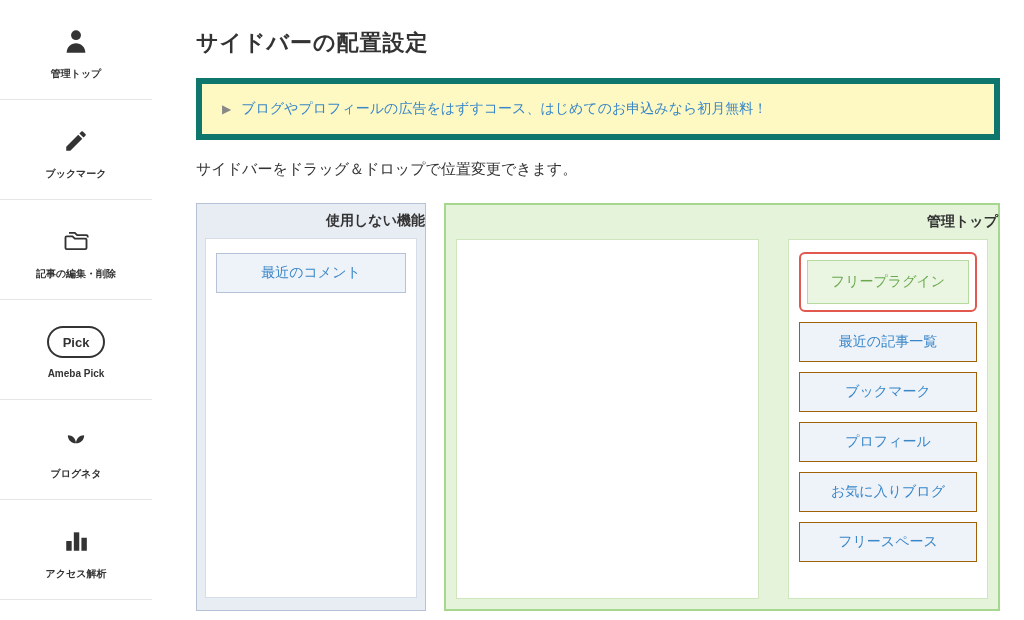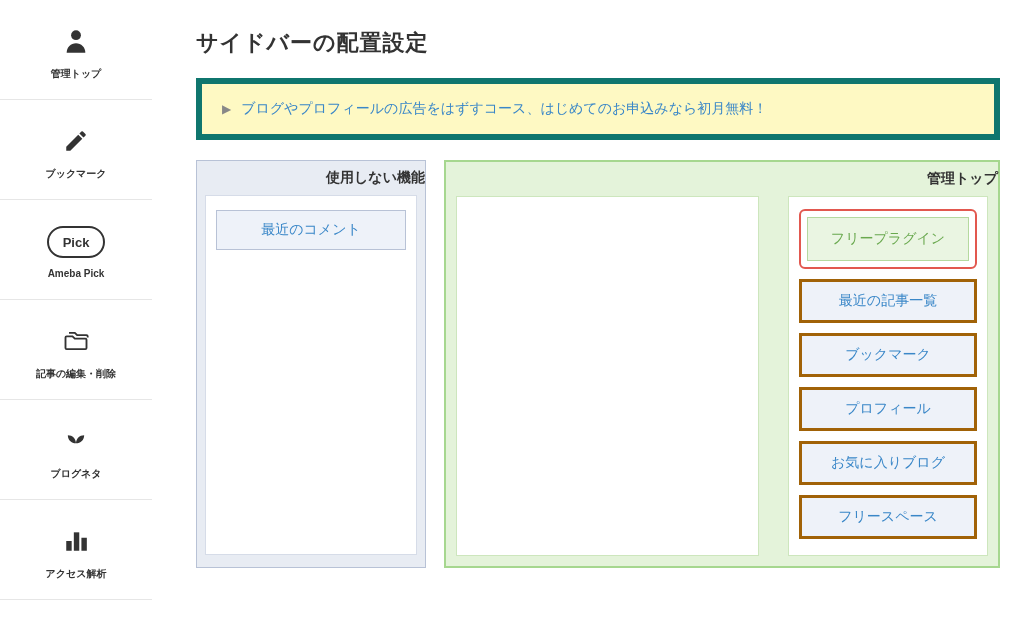--- a/index.html
+++ b/index.html
@@ -145,21 +145,21 @@
     .highlight-box .module-used-first {
       border: 1px solid #b5d99f;
       background: #eaf5e2;
       color: #6aa94f;
       text-align: center;
       font-size: 14px;
       padding: 12px 4px;
       cursor: move;
     }
     .module-used {
-      border: 3px solid #a16207;
+      border: 1px solid #a16207;
       background: #eef2f9;
       color: #3a87c8;
       text-align: center;
       font-size: 14px;
       padding: 10px 4px;
       cursor: move;
     }
   </style>
 </head>
 <body>
@@ -179,36 +179,36 @@
     <span class="icon-slot">
       <svg width="26" height="26" viewBox="0 0 24 24">
           <path d="M3 17.25V21h3.75L17.81 9.94l-3.75-3.75L3 17.25zM20.71 7.04a1 1 0 0 0 0-1.41l-2.34-2.34a1 1 0 0 0-1.41 0l-1.83 1.83 3.75 3.75 1.83-1.83z"></path>
         </svg>
     </span>
     <span class="sidebar-item-label">ブックマーク</span>
   </div>
 
   <div class="sidebar-item">
     <span class="icon-slot">
+      <svg width="32" height="28" viewBox="0 0 24 24">
+          <path d="M4 8h5l2 2h9a1 1 0 0 1 1 1v7a1 1 0 0 1-1 1H4a1 1 0 0 1-1-1V9a1 1 0 0 1 1-1z" fill="none" stroke="#333" stroke-width="1.6"></path>
+          <path d="M6 5h5l2 2h8a1 1 0 0 1 1 1v1" fill="none" stroke="#333" stroke-width="1.6"></path>
+        </svg>
+    </span>
+    <span class="sidebar-item-label">記事の編集・削除</span>
+  </div>
+
+  <div class="sidebar-item">
+    <span class="icon-slot">
       <svg width="58" height="32" viewBox="0 0 58 32">
           <rect x="1" y="1" width="56" height="30" rx="15" fill="none" stroke="#333" stroke-width="2"></rect>
           <text x="29" y="21" text-anchor="middle" font-size="13" font-weight="bold" fill="#333" font-family="sans-serif">Pick</text>
         </svg>
     </span>
     <span class="sidebar-item-label">Ameba Pick</span>
-  </div>
-
-  <div class="sidebar-item">
-    <span class="icon-slot">
-      <svg width="32" height="28" viewBox="0 0 24 24">
-          <path d="M4 8h5l2 2h9a1 1 0 0 1 1 1v7a1 1 0 0 1-1 1H4a1 1 0 0 1-1-1V9a1 1 0 0 1 1-1z" fill="none" stroke="#333" stroke-width="1.6"></path>
-          <path d="M6 5h5l2 2h8a1 1 0 0 1 1 1v1" fill="none" stroke="#333" stroke-width="1.6"></path>
-        </svg>
-    </span>
-    <span class="sidebar-item-label">記事の編集・削除</span>
   </div>
 
   <div class="sidebar-item">
     <span class="icon-slot">
       <svg width="28" height="28" viewBox="0 0 24 24">
           <path d="M12 22v-8M12 14C8 14 5 11 5 7c4 0 7 3 7 7zm0 0c4 0 7-3 7-7-4 0-7 3-7 7z"></path>
         </svg>
     </span>
     <span class="sidebar-item-label">ブログネタ</span>
   </div>
@@ -226,20 +226,21 @@
 </nav>
 
 <main class="main">
   <h1 class="page-title">サイドバーの配置設定</h1>
 
   <div class="notice">
     <span class="arrow">▶</span>
     <a href="#">ブログやプロフィールの広告をはずすコース、はじめてのお申込みなら初月無料！</a>
   </div>
 
+  <p class="desc">サイドバーをドラッグ＆ドロップで位置変更できます。</p>
 
   <div class="panels">
 
     <div class="panel panel-unused">
       <div class="panel-header">使用しない機能</div>
       <div class="panel-body">
         <div class="module">最近のコメント</div>
       </div>
     </div>
 

